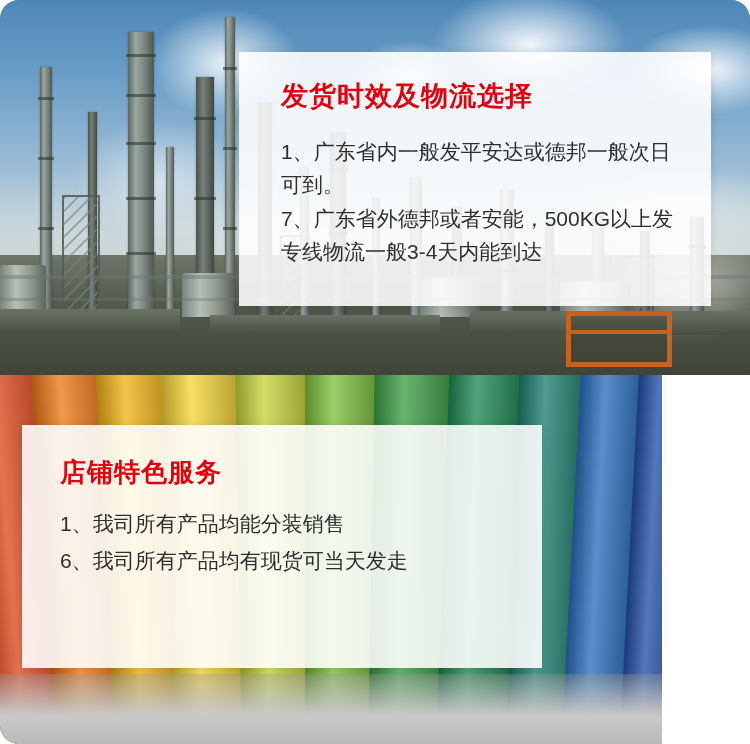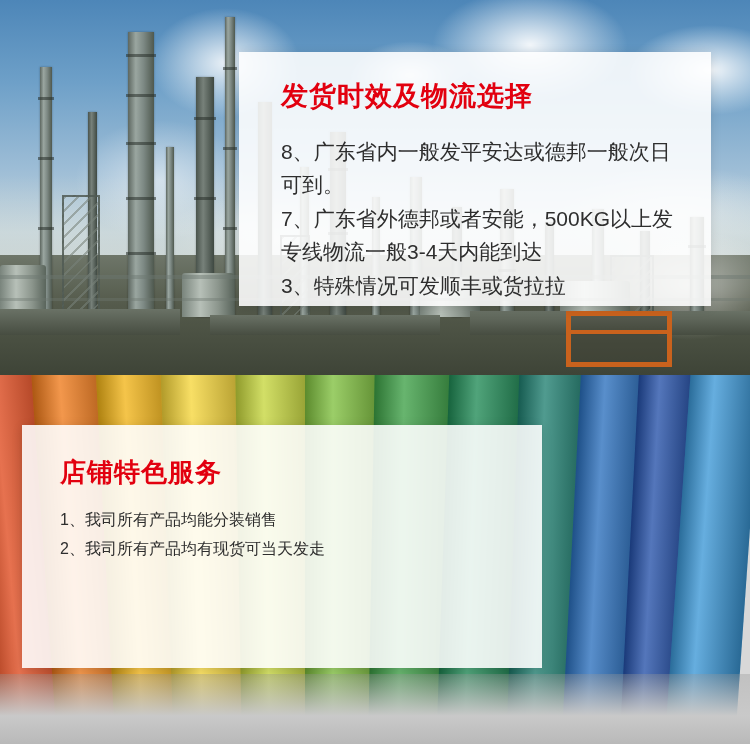--- a/index.html
+++ b/index.html
@@ -11,20 +11,21 @@
     width: 750px;
     height: 744px;
     font-family: "Liberation Sans", sans-serif;
     overflow: hidden;
   }
   .page {
     position: relative;
     width: 750px;
     height: 744px;
     overflow: hidden;
+    border-radius: 19px;
   }
 
   
   .panel-top {
     position: absolute;
     left: 0;
     top: 0;
     width: 750px;
     height: 375px;
     overflow: hidden;
@@ -121,21 +122,21 @@
     left:-5px; right:-5px; top:14px;
     height:4px;
     background:#c9621d;
   }
 
   
   .panel-bottom {
     position: absolute;
     left: 0;
     top: 375px;
-    width: 750px;
+    width: 662px;
     height: 369px;
     overflow: hidden;
     background: #d8d8d8;
   }
   .felt {
     position: absolute;
     top: -20px;
     height: 420px;
     transform-origin: top center;
   }
@@ -190,21 +191,21 @@
   }
   .card-line {
     color: #2e2e2e;
     line-height: 1.55;
   }
   .card-top .card-line {
     font-size: 21px;
     margin: 0 0 2px 12px;
   }
   .card-bottom .card-line {
-    font-size: 16px;
+    font-size: 21px;
     margin: 0 0 4px 4px;
   }
 </style>
 </head>
 <body>
 
 <div class="page">
 
   <div class="panel-top">
     <div class="sky"></div>
@@ -277,23 +278,22 @@
     <div class="pipe" style="left:0;bottom:74px;width:750px;height:3px;opacity:.4;"></div>
 
     <div class="building" style="left:0px;width:180px;height:26px;"></div>
     <div class="building" style="left:210px;width:230px;height:20px;"></div>
     <div class="building" style="left:470px;width:280px;height:24px;"></div>
 
     <div class="orange-box"></div>
 
     <div class="card card-top">
       <div class="card-title">发货时效及物流选择</div>
-      <div class="card-line">8、广东省内一般发平安达或德邦一般次日可到。</div>
+      <div class="card-line">1、广东省内一般发平安达或德邦一般次日可到。</div>
       <div class="card-line">7、广东省外德邦或者安能，500KG以上发专线物流一般3-4天内能到达</div>
-      <div class="card-line">3、特殊情况可发顺丰或货拉拉</div>
     </div>
   </div>
 
   <div class="panel-bottom">
     <div class="felt" style="left:-40px;width:90px;background:#e04a1e;transform:rotate(-5deg);">
         <div class="felt-shade"></div>
       </div>
     <div class="felt" style="left:30px;width:80px;background:#ef7a1a;transform:rotate(-4deg);">
         <div class="felt-shade"></div>
       </div>
@@ -326,17 +326,17 @@
       </div>
     <div class="felt" style="left:692px;width:70px;background:#3b97d6;transform:rotate(4deg);">
         <div class="felt-shade"></div>
       </div>
 
     <div class="floor"></div>
 
     <div class="card card-bottom">
       <div class="card-title">店铺特色服务</div>
       <div class="card-line">1、我司所有产品均能分装销售</div>
-      <div class="card-line">2、我司所有产品均有现货可当天发走</div>
+      <div class="card-line">6、我司所有产品均有现货可当天发走</div>
     </div>
   </div>
 
 </div>
 
 </body></html>

